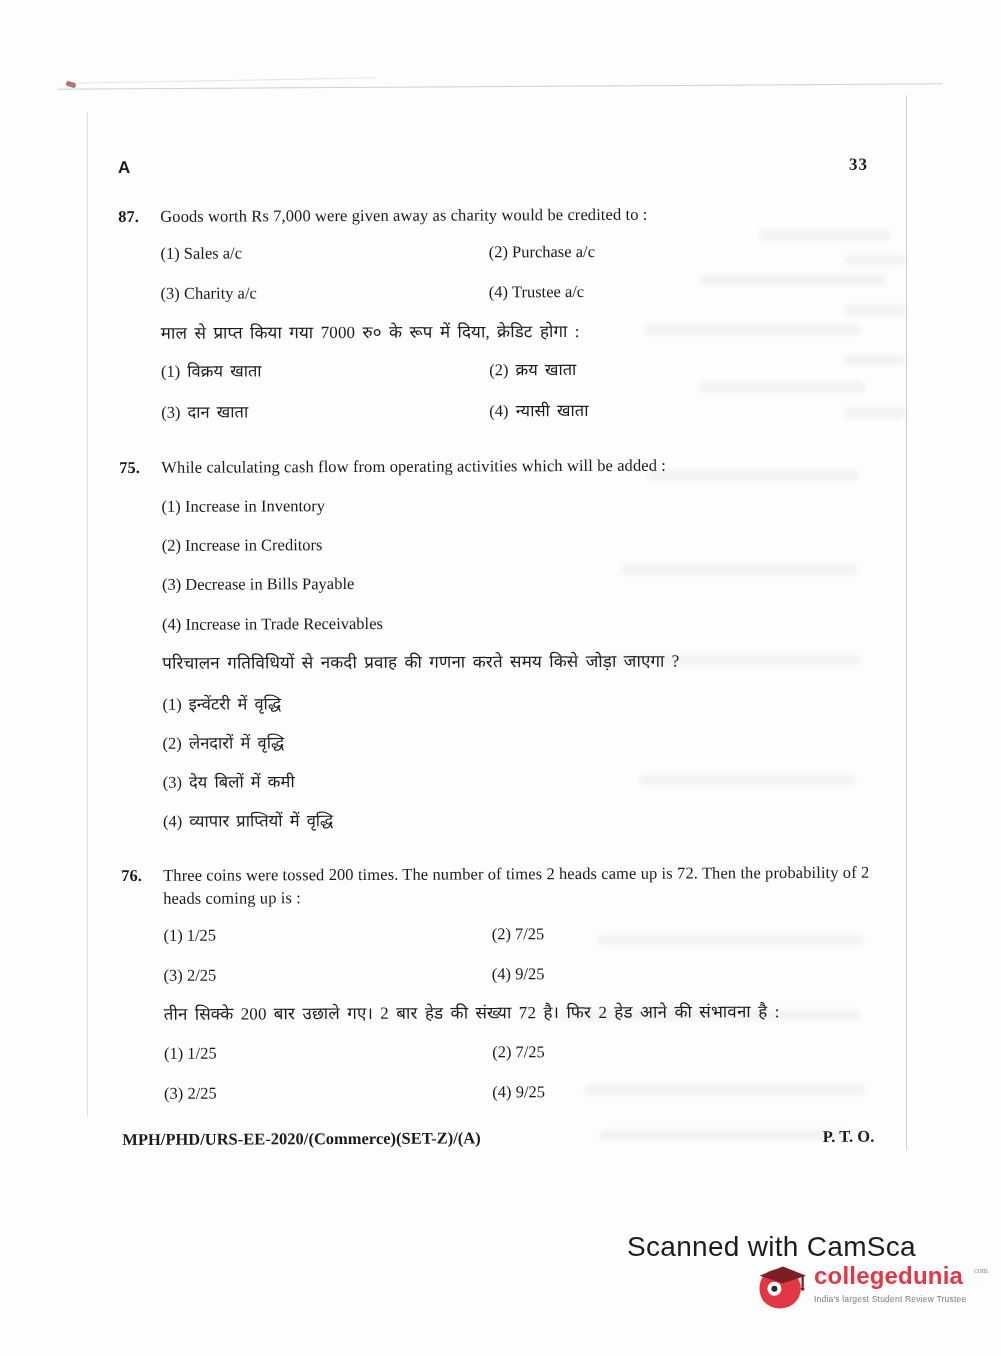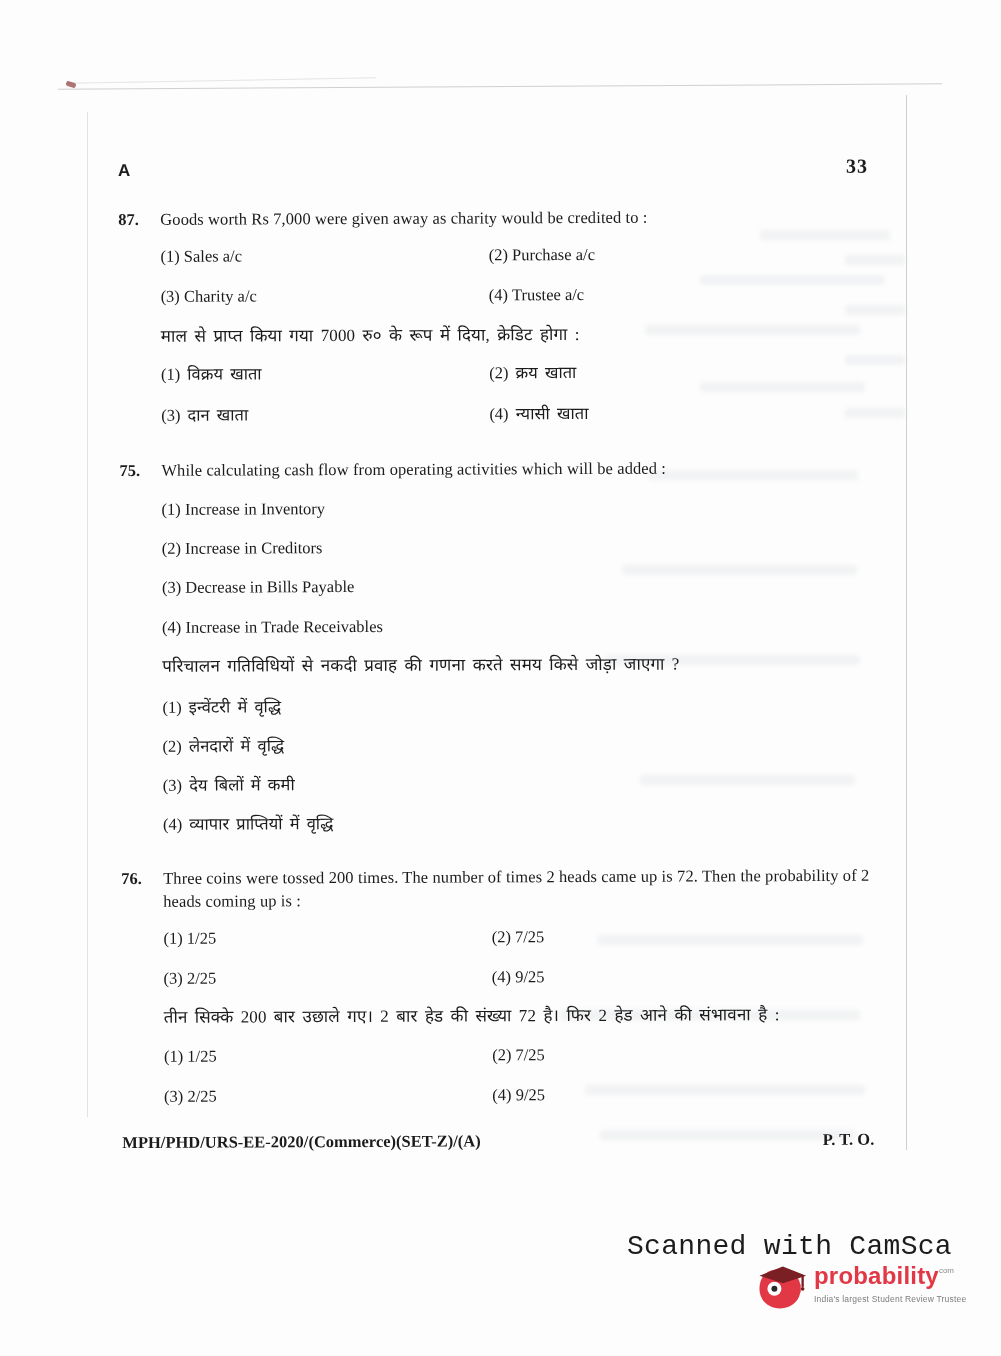--- a/index.html
+++ b/index.html
@@ -22,48 +22,48 @@
   .bleed { position:absolute; background:#8a93a0; opacity:0.10; filter:blur(2.5px); border-radius:3px; pointer-events:none; height:10px; }
 
   
   .content {
     position:absolute; left:118px; top:158px; width:788px;
     transform:rotate(-0.25deg);
     transform-origin:left top;
   }
   .page-head { display:flex; justify-content:space-between; align-items:baseline; padding-right:38px; }
   .set-letter { font-weight:700; font-size:17px; font-family:"Liberation Sans",sans-serif; }
-  .page-number { font-size:20px; font-weight:700; letter-spacing:1px; }
+  .page-number { font-size:17px; font-weight:700; letter-spacing:1px; }
 
   .question { display:flex; margin-top:27px; }
   .q75 { margin-top:32px; }
   .q76 { margin-top:30px; }
   .qnum { flex:0 0 42px; font-weight:700; font-size:16.5px; line-height:1.4; }
   .qbody { flex:1; }
   .qtext { margin:0; font-size:16.5px; line-height:1.4; letter-spacing:0.1px; }
   .hi { font-size:17px; margin-top:16px; line-height:1.45; word-spacing:3px; }
   .opt-grid { display:grid; grid-template-columns:44% 1fr; margin-top:15px; row-gap:18px; }
   .opt { font-size:16.5px; line-height:1.35; }
   .opt-col { margin-top:0; }
   .opt-col .opt { display:block; margin-top:17px; }
 
   .page-foot { display:flex; justify-content:space-between; margin-top:24px; padding-right:36px; font-weight:700; font-size:16.5px; }
 
   
   .scanned-watermark {
     position:absolute; left:627px; top:1231px;
-    font-family:Liberation Mono, monospace;
+    font-family:Liberation Sans, sans-serif;
     font-size:28px; color:#1c1c1c; white-space:nowrap; letter-spacing:0.3px;
   }
   .brand { position:absolute; left:752px; top:1258px; display:flex; align-items:flex-start; }
   .brand-icon { width:56px; height:56px; flex:0 0 56px; }
   .brand-textblock { margin-left:6px; padding-top:6px; }
   .brand-nameline { display:flex; align-items:flex-start; }
   .brand-name { font-family:"Liberation Sans", sans-serif; font-weight:700; font-size:24px; color:#e23744; letter-spacing:0.2px; line-height:1; }
-  .brand-tld { font-family:Liberation Sans, sans-serif; font-size:8px; color:#8a8a8a; margin-left:0; margin-top:2px; }
+  .brand-tld { font-family:Liberation Serif, serif; font-size:8px; color:#8a8a8a; margin-left:11px; margin-top:2px; }
   .brand-tagline { font-family:"Liberation Sans", sans-serif; font-size:8.5px; color:#7d7d7d; margin-top:6px; letter-spacing:0.2px; }
 </style>
 </head>
 <body>
 
 <div class="sheet">
 
   <div class="artifact top-edge"></div>
   <div class="artifact top-edge2"></div>
   <div class="artifact left-edge"></div>
@@ -170,20 +170,20 @@
         <path fill="#e23744" d="M36 28 h16 v9 h-16 z"></path>
         <circle cx="24" cy="33" r="7.5" fill="#ffffff"></circle>
         <circle cx="24" cy="33" r="3.2" fill="#2b2b2b"></circle>
         <path d="M8 19 L33 9 L58 19 L33 27 Z" fill="#7a1f23"></path>
         <rect x="53" y="19" width="2.5" height="12" fill="#7a1f23"></rect>
         <circle cx="54.2" cy="33" r="2" fill="#7a1f23"></circle>
       </svg>
     </span>
     <span class="brand-textblock">
       <span class="brand-nameline">
-        <span class="brand-name">probability</span>
+        <span class="brand-name">collegedunia</span>
         <span class="brand-tld">com</span>
       </span>
       <div class="brand-tagline">India's largest Student Review Trustee</div>
     </span>
   </div>
 
 </div>
 
 </body></html>

